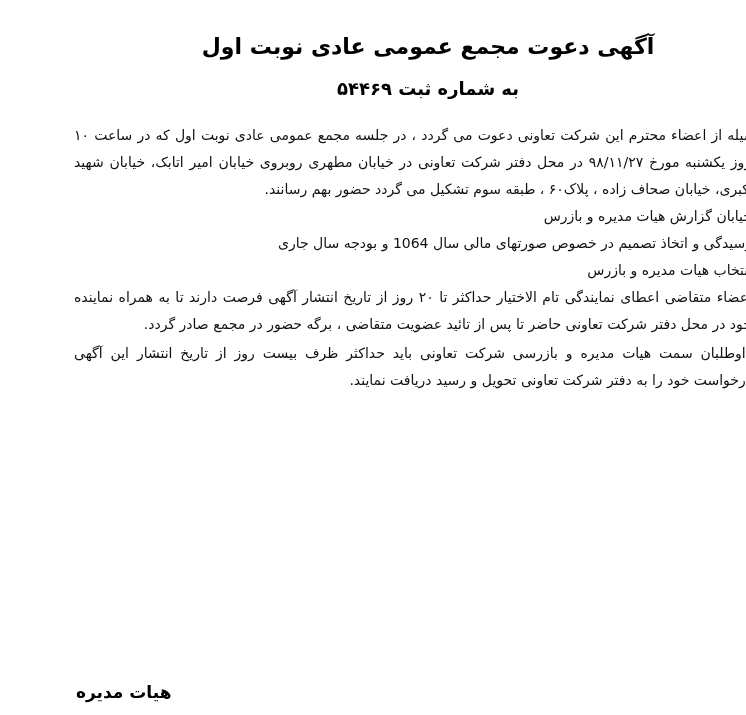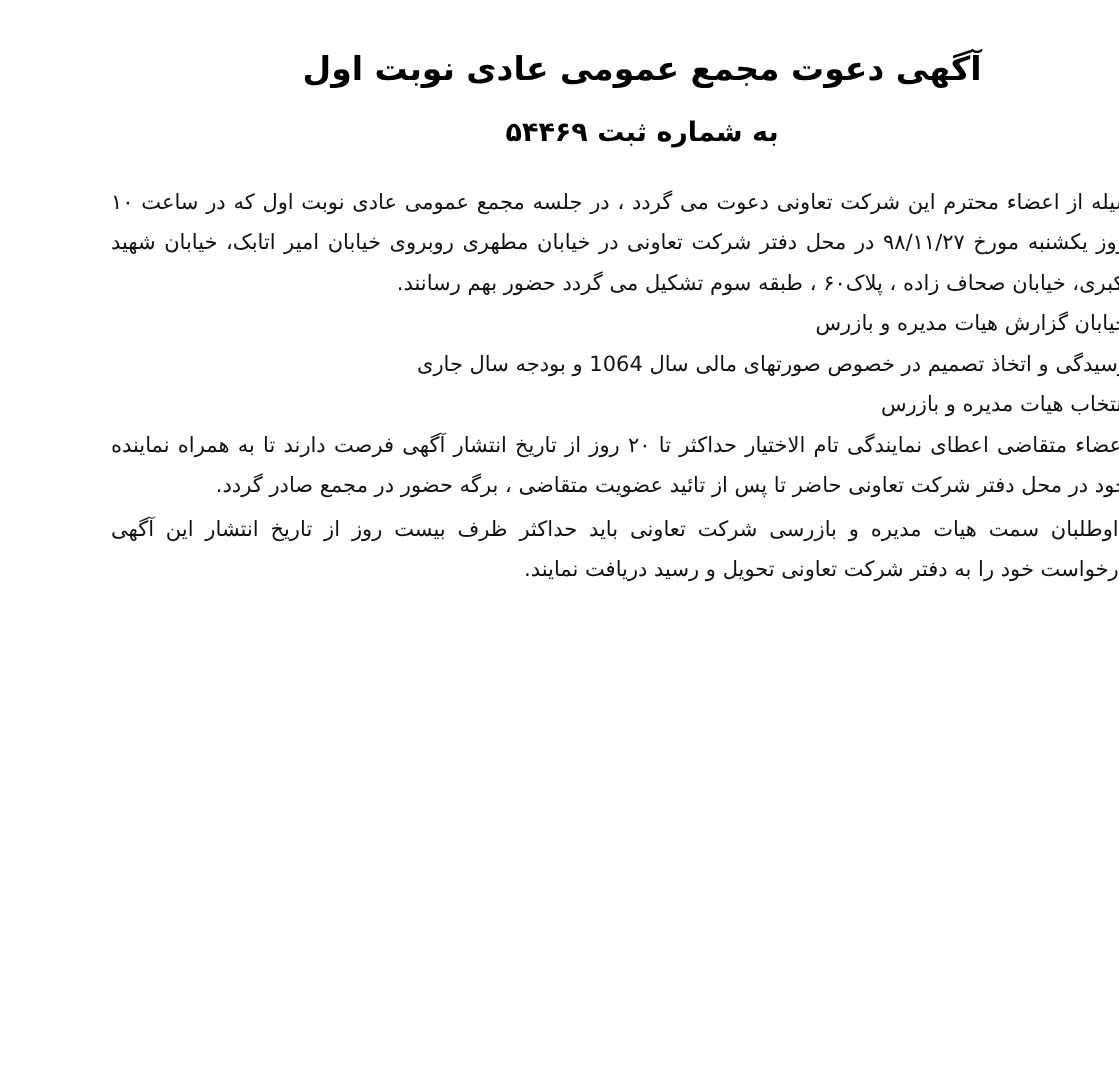--- a/index.html
+++ b/index.html
@@ -121,13 +121,14 @@
     <li>
       <span class="num">۱-</span>
       <span class="txt">اعضاء متقاضی اعطای نمایندگی تام الاختیار حداکثر تا ۲۰ روز از تاریخ انتشار آگهی فرصت دارند تا به همراه نماینده خود در محل دفتر شرکت تعاونی حاضر تا پس از تائید عضویت متقاضی ، برگه حضور در مجمع صادر گردد.</span>
     </li>
     <li>
       <span class="num">۲-</span>
       <span class="txt">داوطلبان سمت هیات مدیره و بازرسی شرکت تعاونی باید حداکثر ظرف بیست روز از تاریخ انتشار این آگهی درخواست خود را به دفتر شرکت  تعاونی تحویل و رسید دریافت نمایند.</span>
     </li>
   </ol>
 
+  <div class="footer-signature">هیات مدیره</div>
 </div>
 
 </body></html>

